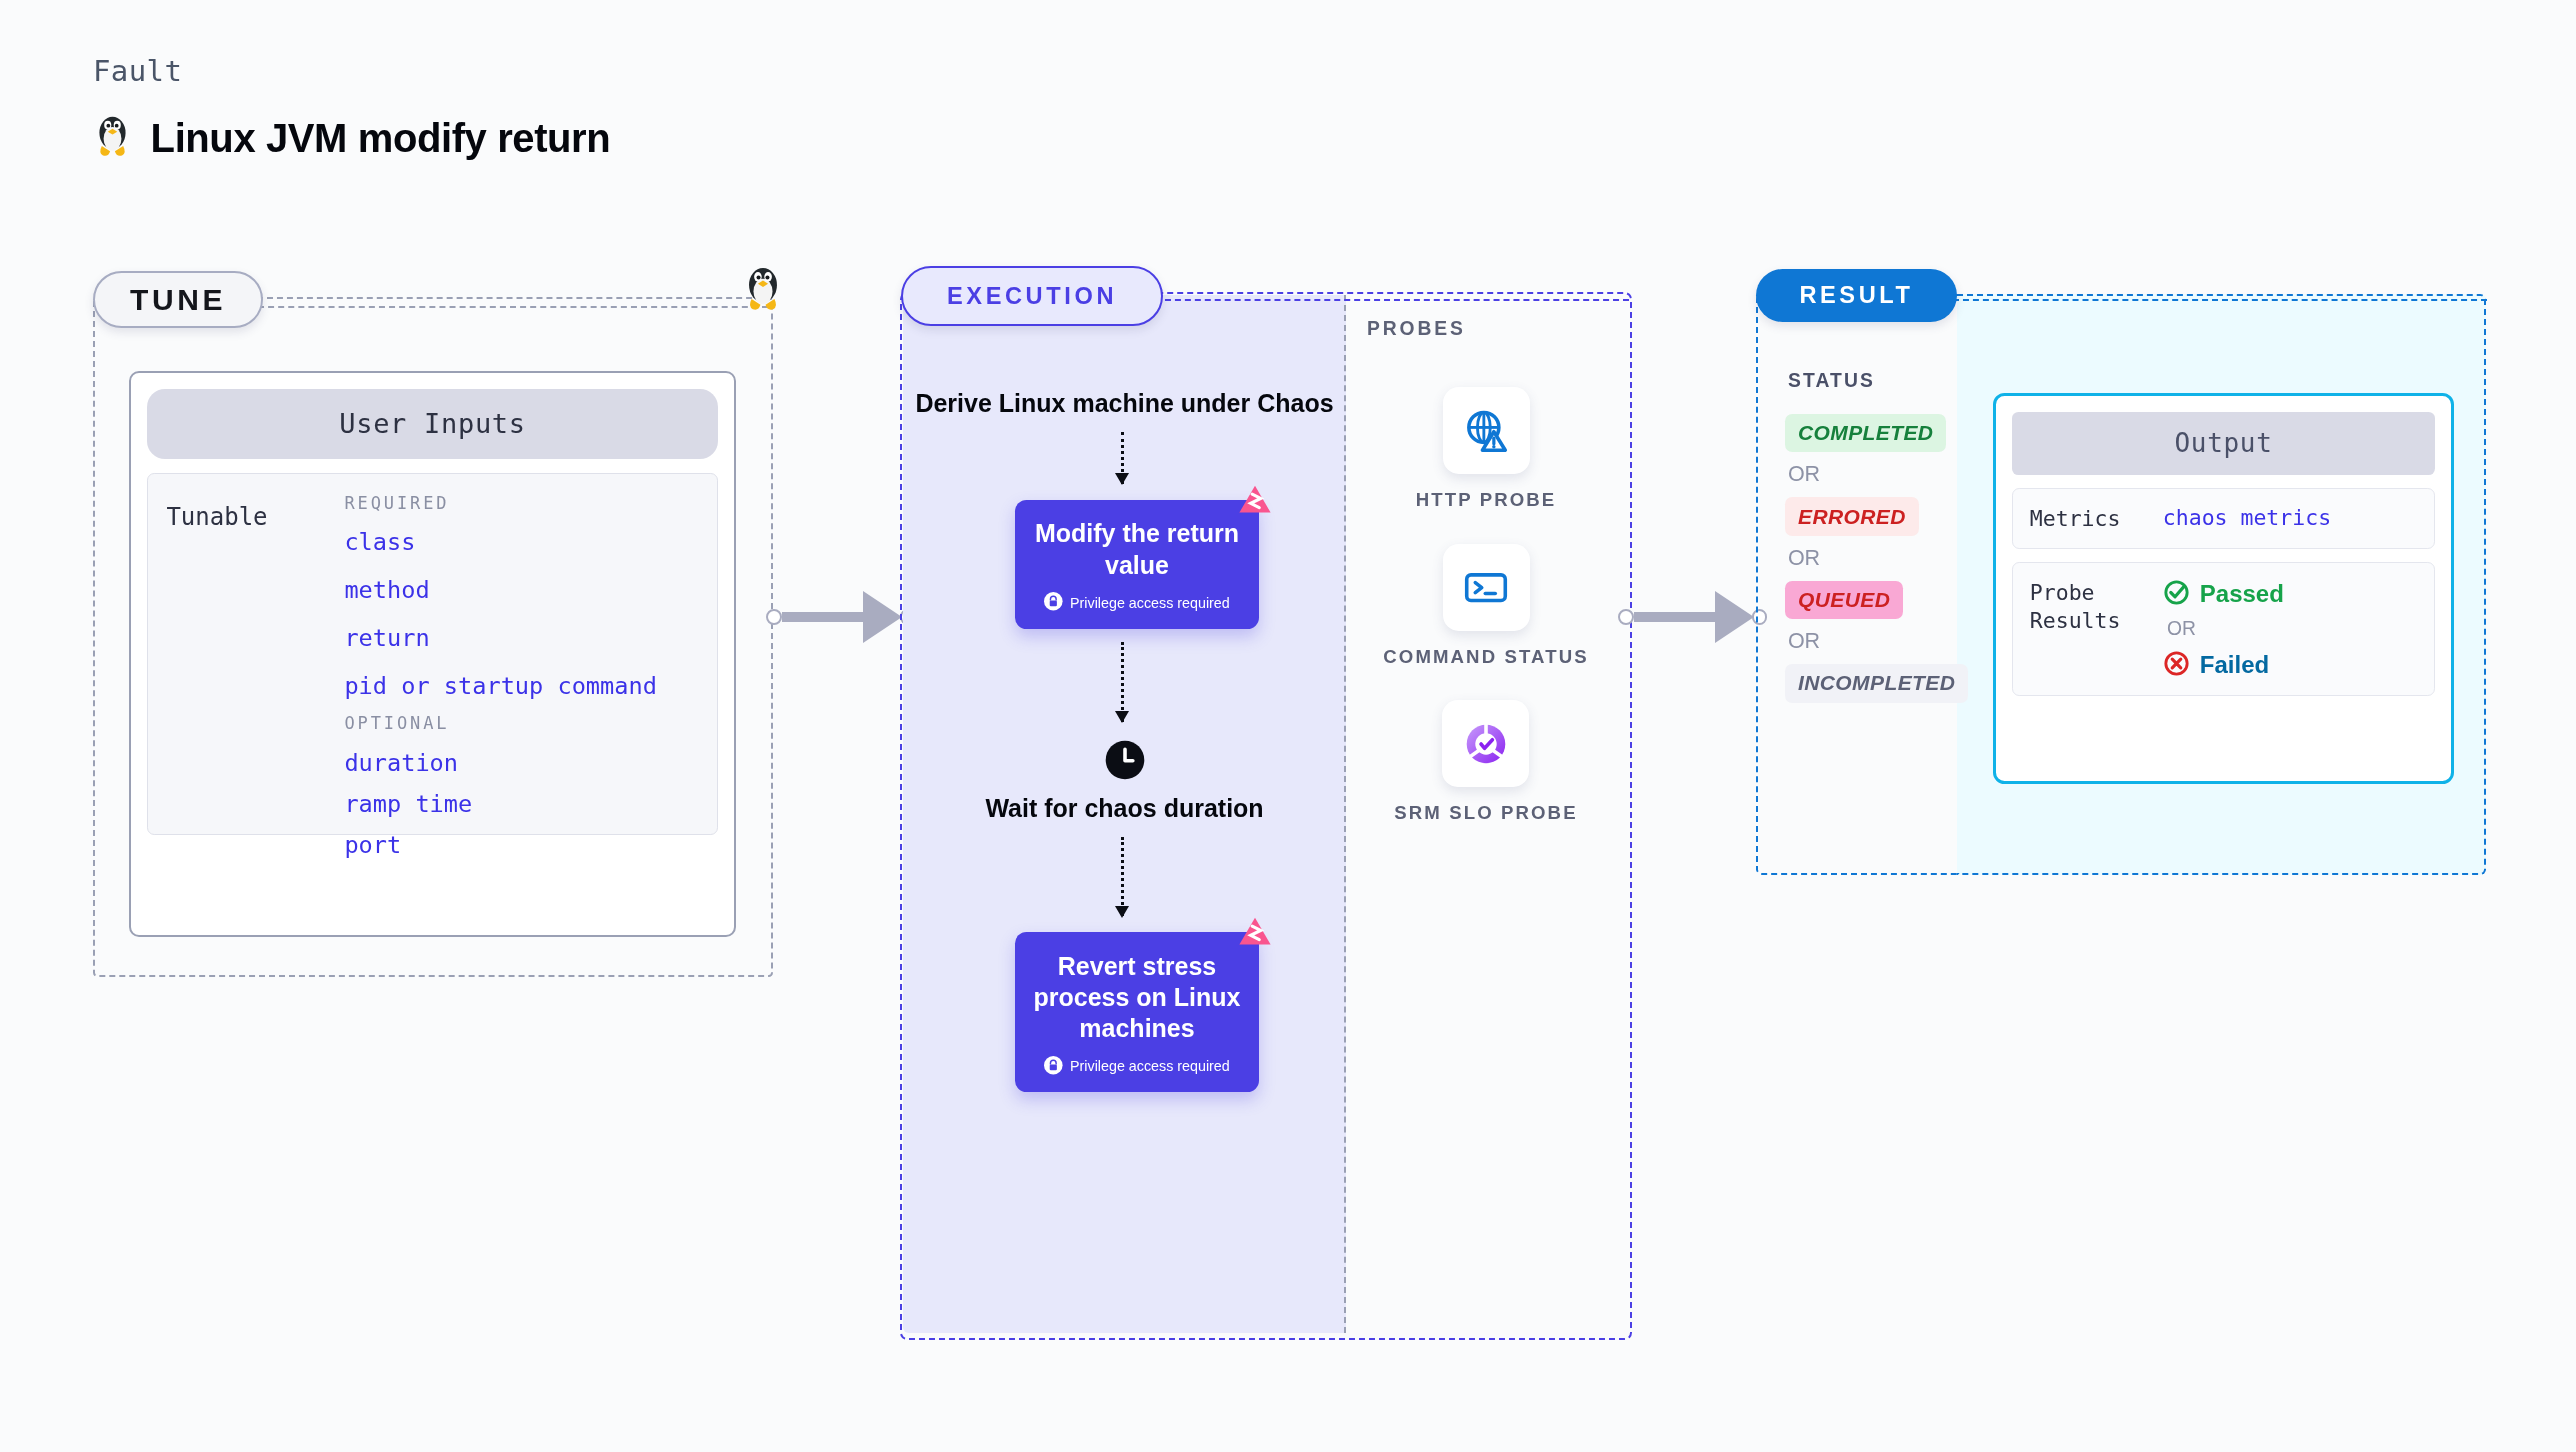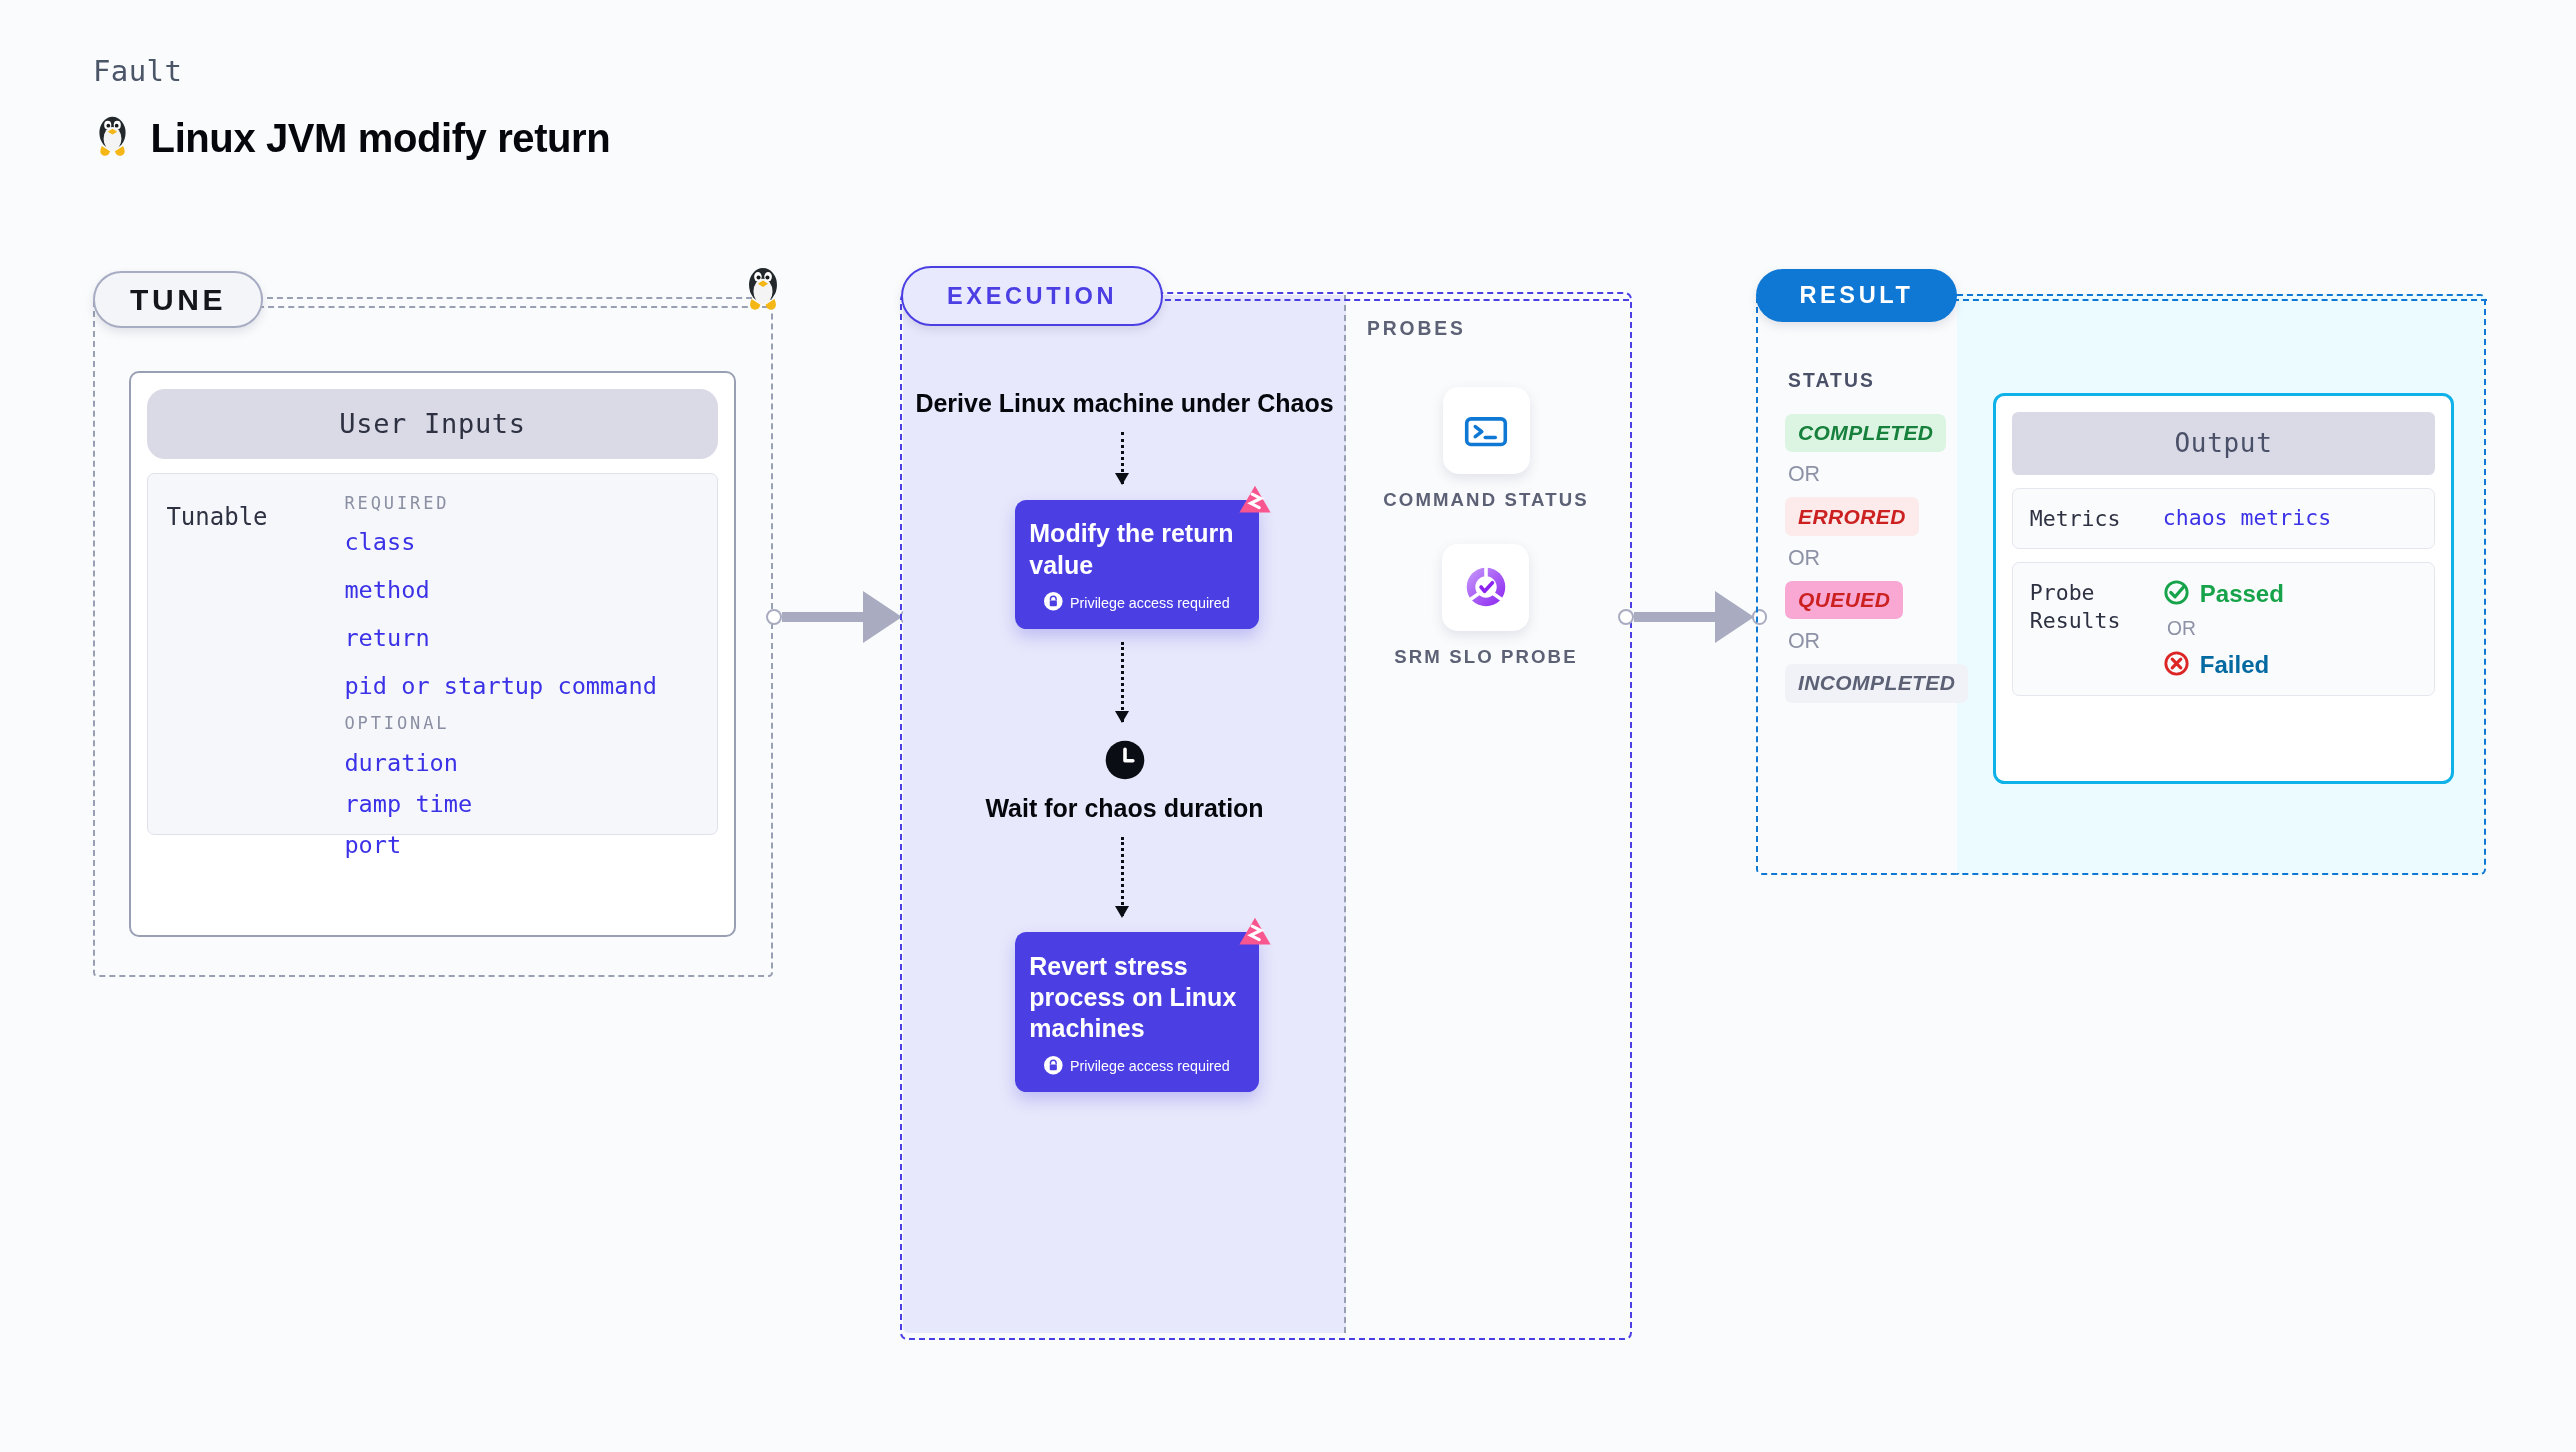--- a/index.html
+++ b/index.html
@@ -213,21 +213,21 @@
     border-top: 12px solid #0b0d14;
   }
   .purple-card {
     position: relative;
     background: #4b3fe4;
     border-radius: 11.5px;
     color: #ffffff;
     width: 244px;
     box-sizing: border-box;
     padding: 18.6px 14.3px 15.8px;
-    text-align: left;
+    text-align: center;
     box-shadow: 0 7.2px 15.8px rgba(75,63,228,.25);
     margin-left: 25px;
   }
   .purple-card .card-title {
     font-size: 25px; font-weight: bold; line-height: 1.25;
   }
   .priv-row {
     display: flex; align-items: center; justify-content: center;
     gap: 7.2px; margin-top: 11.5px;
   }
@@ -467,20 +467,34 @@
         </svg>
       </span>
       <span class="priv-text">Privilege access required</span>
     </div>
   </div>
 </div>
 
 <div class="abs" id="probes-label">PROBES</div>
 
 <div class="abs" id="probes-list">
+  <div class="probe-item">
+    <div class="probe-tile">
+      <svg width="50" height="50" viewBox="0 0 70 70">
+        <circle cx="32" cy="30" r="21" fill="none" stroke="#0f77d4" stroke-width="5"></circle>
+        <ellipse cx="32" cy="30" rx="9" ry="21" fill="none" stroke="#0f77d4" stroke-width="4"></ellipse>
+        <line x1="11" y1="30" x2="53" y2="30" stroke="#0f77d4" stroke-width="4"></line>
+        <line x1="32" y1="9" x2="32" y2="51" stroke="#0f77d4" stroke-width="4"></line>
+        <path d="M46 36 L62 62 L30 62 Z" fill="#ffffff" stroke="#0f77d4" stroke-width="5" stroke-linejoin="round"></path>
+        <line x1="46" y1="45" x2="46" y2="53" stroke="#0f77d4" stroke-width="4.5" stroke-linecap="round"></line>
+        <circle cx="46" cy="57" r="2.4" fill="#0f77d4"></circle>
+      </svg>
+    </div>
+    <div class="probe-name">HTTP PROBE</div>
+  </div>
 
   <div class="probe-item">
     <div class="probe-tile">
       <svg width="50" height="50" viewBox="0 0 70 70">
         <rect x="8" y="18" width="54" height="36" rx="6" fill="none" stroke="#0f77d4" stroke-width="5"></rect>
         <path d="M20 29 l9 7 -9 7" stroke="#0f77d4" stroke-width="5" fill="none" stroke-linecap="round" stroke-linejoin="round"></path>
         <line x1="34" y1="44" x2="48" y2="44" stroke="#0f77d4" stroke-width="5" stroke-linecap="round"></line>
       </svg>
     </div>
     <div class="probe-name">COMMAND STATUS</div>

